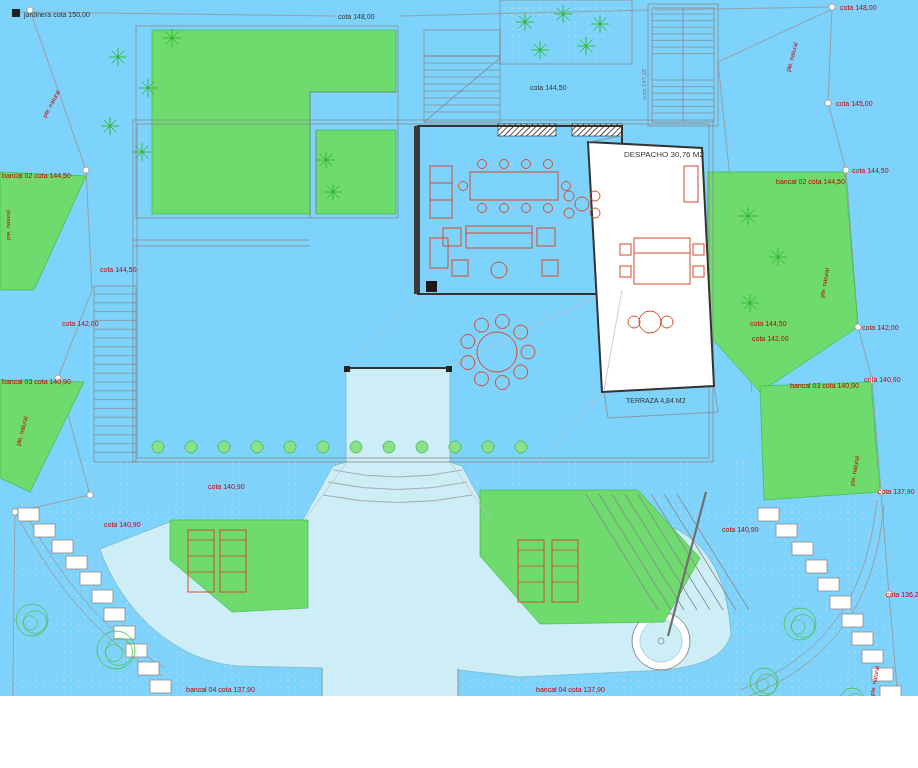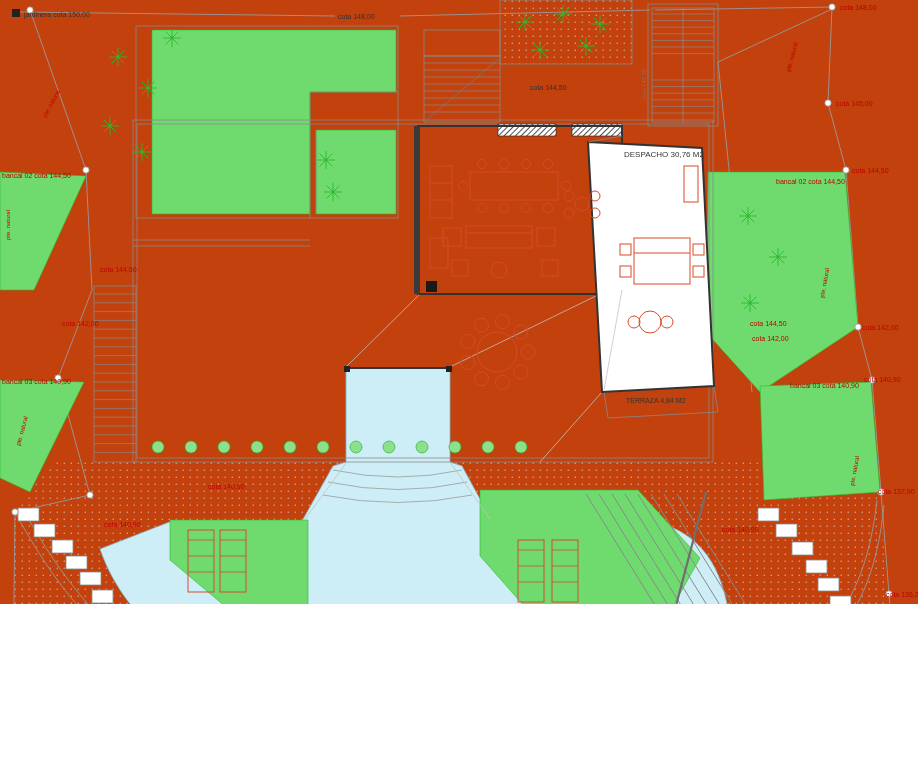--- a/index.html
+++ b/index.html
@@ -1,16 +1,16 @@
 <!DOCTYPE html>
 <html><head>
 <meta charset="utf-8">
 <style>
   html,body{margin:0;padding:0;background:#ffffff;}
-  .page{width:918px;height:604px;position:relative;overflow:hidden;background:#c2410c;}
+  .page{width:918px;height:696px;position:relative;overflow:hidden;background:#7dd3fc;}
   svg{display:block;font-family:"Liberation Sans",sans-serif;}
   text{font-family:"Liberation Sans",sans-serif;}
 </style>
 </head>
 <body>
 
 <div class="page">
 <svg width="918" height="768" viewBox="0 0 918 768">
   <defs>
     <pattern id="dots" width="7" height="7" patternUnits="userSpaceOnUse">

